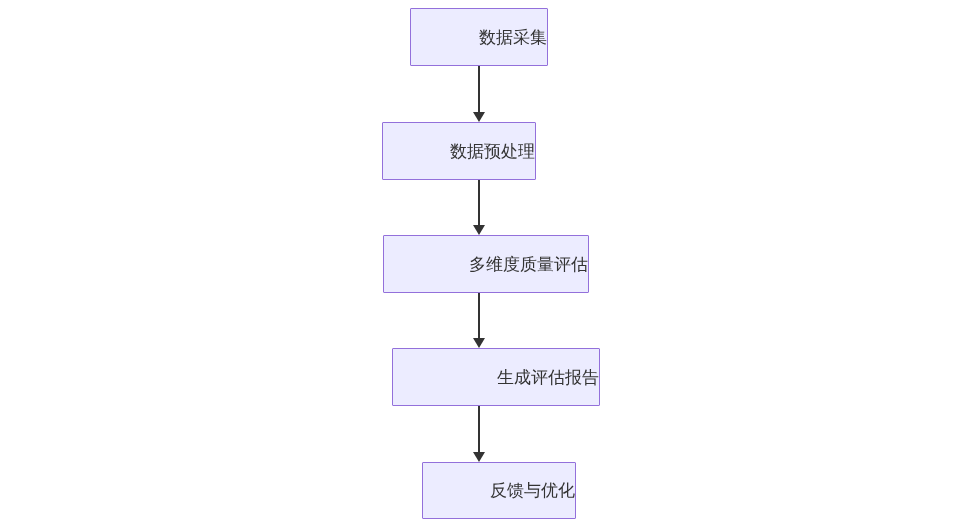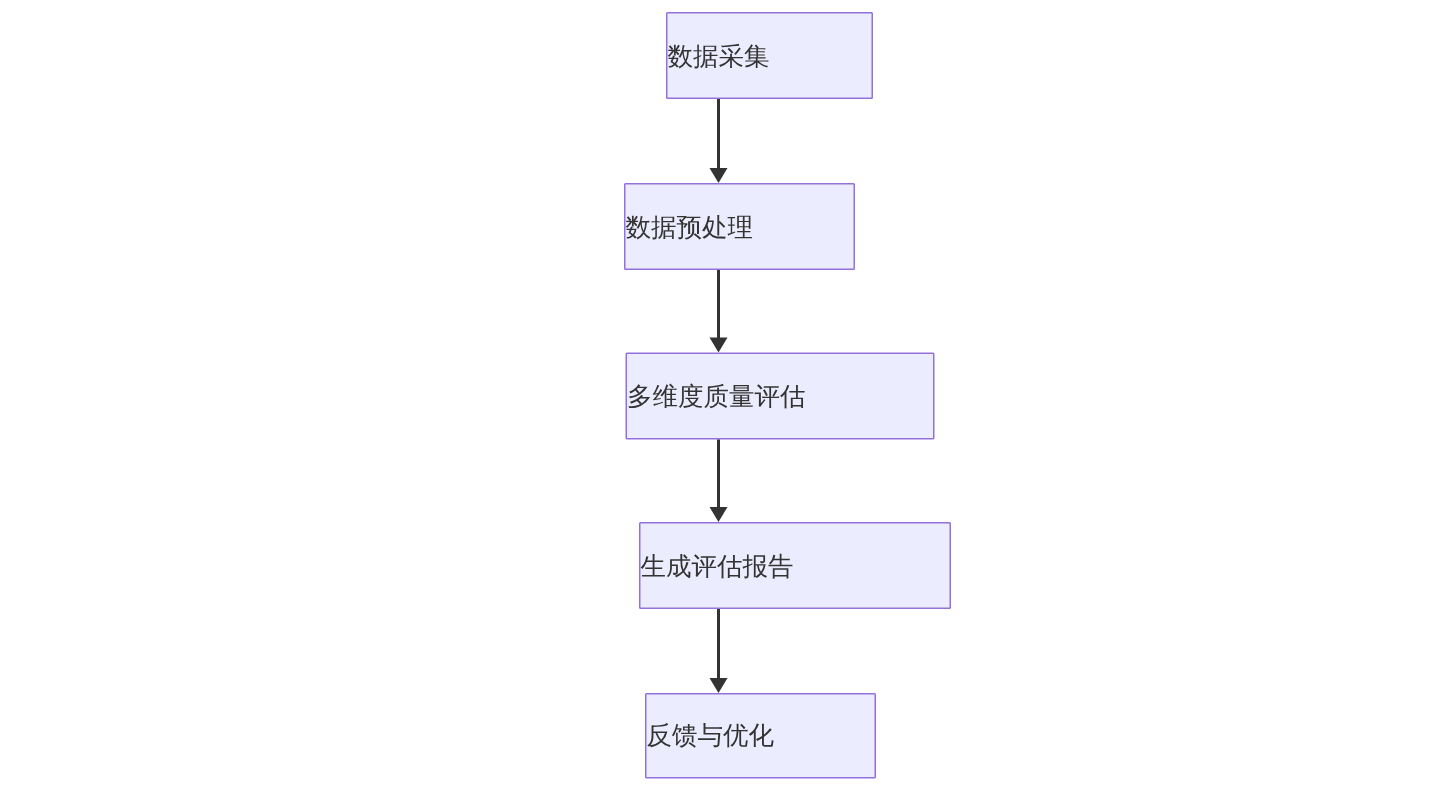--- a/index.html
+++ b/index.html
@@ -22,30 +22,29 @@
     background: var(--bg);
   }
   .node {
     position: absolute;
     background: var(--node-fill);
     border: 1px solid var(--node-border);
     color: var(--node-text);
     font-size: 17px;
     display: flex;
     align-items: center;
-    justify-content: flex-start;
+    justify-content: flex-end;
     text-align: center;
     border-radius: 1px;
-    margin-left: 34px;
   }
   .n1 { left: 410px; top: 8px;   width: 138px; height: 58px; }
   .n2 { left: 382px; top: 122px; width: 154px; height: 58px; }
   .n3 { left: 383px; top: 235px; width: 206px; height: 58px; }
   .n4 { left: 392px; top: 348px; width: 208px; height: 58px; }
-  .n5 { left: 396px; top: 462px; width: 154px; height: 57px; }
+  .n5 { left: 422px; top: 462px; width: 154px; height: 57px; }
 
   .edge { position: absolute; width: 14px; }
   .e1 { left: 472px; top: 66px;  height: 56px; }
   .e2 { left: 472px; top: 180px; height: 55px; }
   .e3 { left: 472px; top: 293px; height: 55px; }
   .e4 { left: 472px; top: 406px; height: 56px; }
   .edge-line {
     position: absolute;
     left: 6px; top: 0; bottom: 8px;
     width: 2px;

